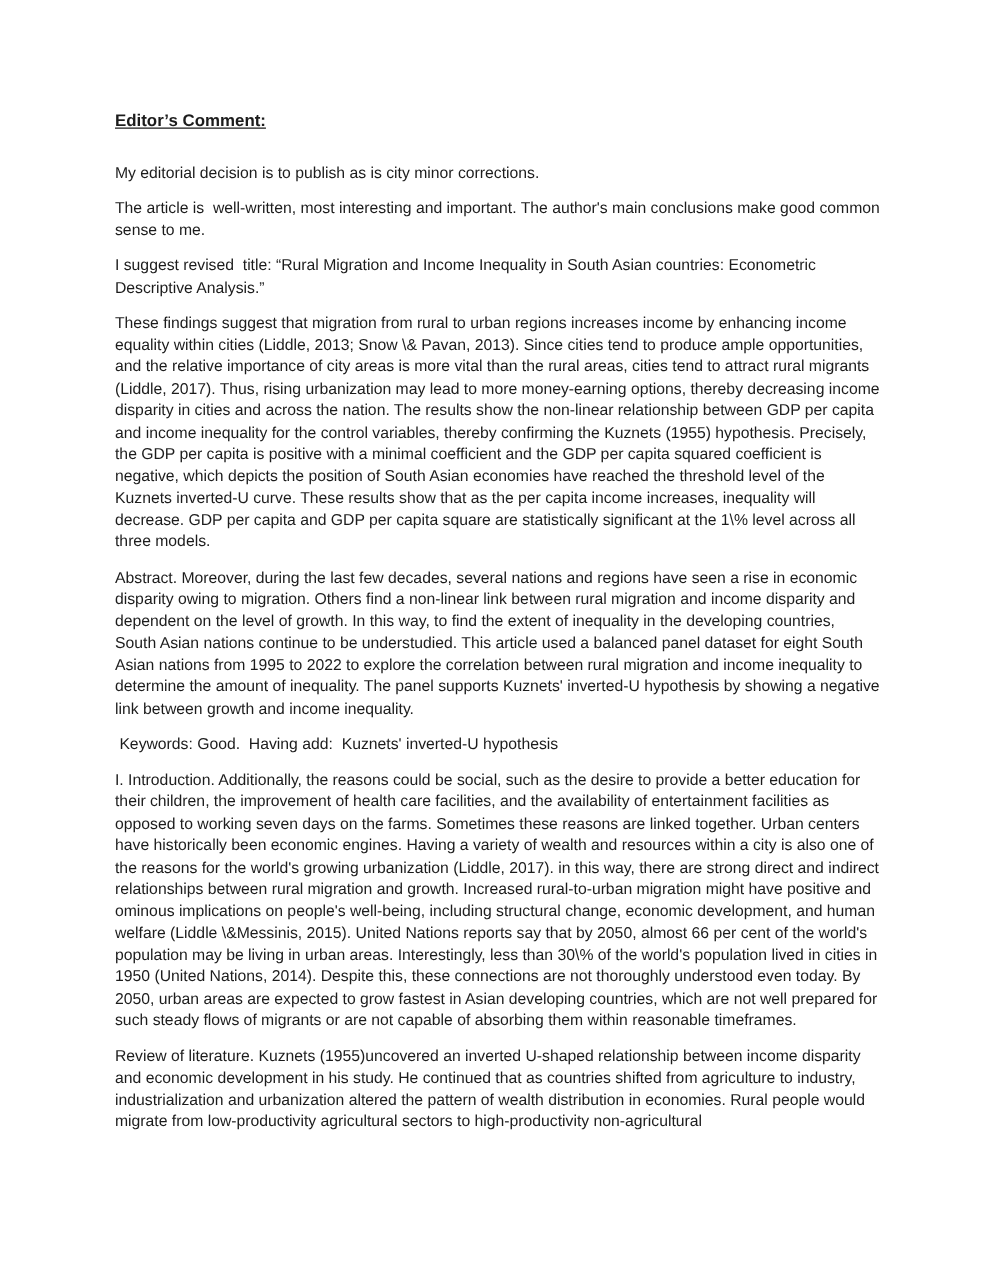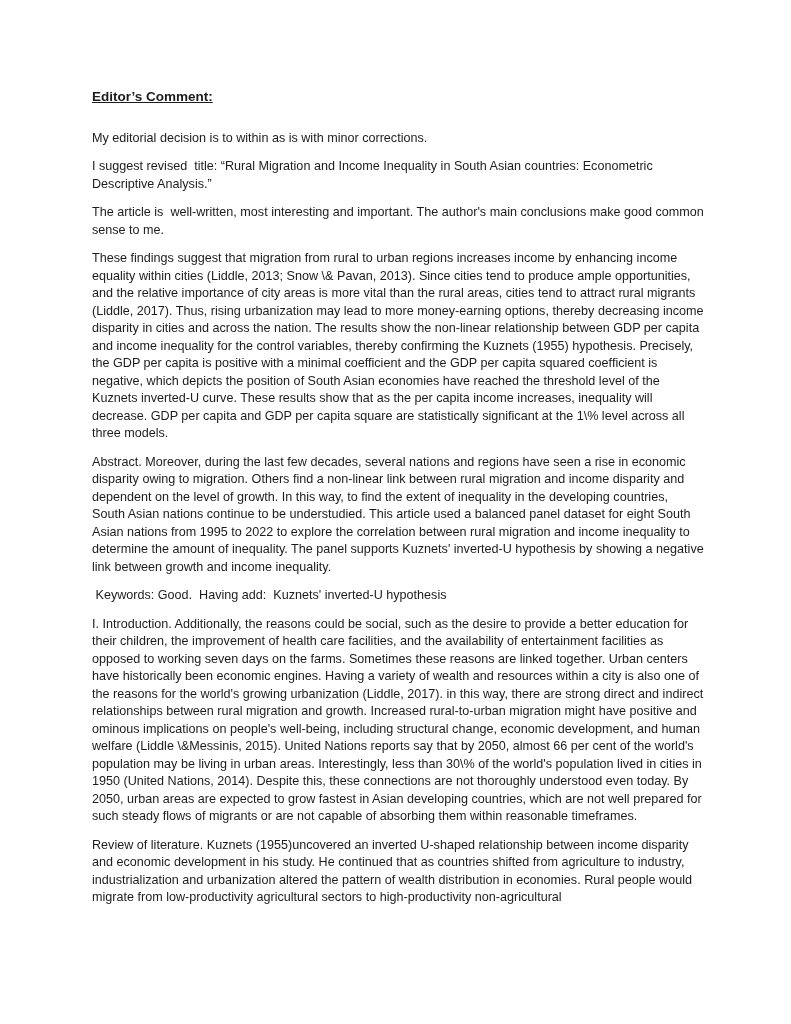--- a/index.html
+++ b/index.html
@@ -38,25 +38,25 @@
     text-align: left;
   }
 </style>
 </head>
 <body>
 
 <div class="page">
   <div class="content">
     <h1 class="doc-heading">Editor’s Comment:</h1>
 
-    <p class="doc-paragraph">My editorial decision is to within as is with minor corrections.</p>
+    <p class="doc-paragraph">My editorial decision is to publish as is city minor corrections.</p>
+
+    <p class="doc-paragraph">The article is  well-written, most interesting and important. The author's main conclusions make good common sense to me.</p>
 
     <p class="doc-paragraph">I suggest revised  title: “Rural Migration and Income Inequality in South Asian countries: Econometric Descriptive Analysis.”</p>
-
-    <p class="doc-paragraph">The article is  well-written, most interesting and important. The author's main conclusions make good common sense to me.</p>
 
     <p class="doc-paragraph">These findings suggest that migration from rural to urban regions increases income by enhancing income equality within cities (Liddle, 2013; Snow \&amp; Pavan, 2013). Since cities tend to produce ample opportunities, and the relative importance of city areas is more vital than the rural areas, cities tend to attract rural migrants (Liddle, 2017). Thus, rising urbanization may lead to more money-earning options, thereby decreasing income disparity in cities and across the nation. The results show the non-linear relationship between GDP per capita and income inequality for the control variables, thereby confirming the Kuznets (1955) hypothesis. Precisely, the GDP per capita is positive with a minimal coefficient and the GDP per capita squared coefficient is negative, which depicts the position of South Asian economies have reached the threshold level of the Kuznets inverted-U curve. These results show that as the per capita income increases, inequality will decrease. GDP per capita and GDP per capita square are statistically significant at the 1\% level across all three models.</p>
 
     <p class="doc-paragraph">Abstract. Moreover, during the last few decades, several nations and regions have seen a rise in economic disparity owing to migration. Others find a non-linear link between rural migration and income disparity and dependent on the level of growth. In this way, to find the extent of inequality in the developing countries, South Asian nations continue to be understudied. This article used a balanced panel dataset for eight South Asian nations from 1995 to 2022 to explore the correlation between rural migration and income inequality to determine the amount of inequality. The panel supports Kuznets' inverted-U hypothesis by showing a negative link between growth and income inequality.</p>
 
     <p class="doc-paragraph"> Keywords: Good.  Having add:  Kuznets' inverted-U hypothesis</p>
 
     <p class="doc-paragraph">I. Introduction. Additionally, the reasons could be social, such as the desire to provide a better education for their children, the improvement of health care facilities, and the availability of entertainment facilities as opposed to working seven days on the farms. Sometimes these reasons are linked together. Urban centers have historically been economic engines. Having a variety of wealth and resources within a city is also one of the reasons for the world's growing urbanization (Liddle, 2017). in this way, there are strong direct and indirect relationships between rural migration and growth. Increased rural-to-urban migration might have positive and ominous implications on people's well-being, including structural change, economic development, and human welfare (Liddle \&amp;Messinis, 2015). United Nations reports say that by 2050, almost 66 per cent of the world's population may be living in urban areas. Interestingly, less than 30\% of the world's population lived in cities in 1950 (United Nations, 2014). Despite this, these connections are not thoroughly understood even today. By 2050, urban areas are expected to grow fastest in Asian developing countries, which are not well prepared for such steady flows of migrants or are not capable of absorbing them within reasonable timeframes.</p>
 
     <p class="doc-paragraph">Review of literature. Kuznets (1955)uncovered an inverted U-shaped relationship between income disparity and economic development in his study. He continued that as countries shifted from agriculture to industry, industrialization and urbanization altered the pattern of wealth distribution in economies. Rural people would migrate from low-productivity agricultural sectors to high-productivity non-agricultural</p>

